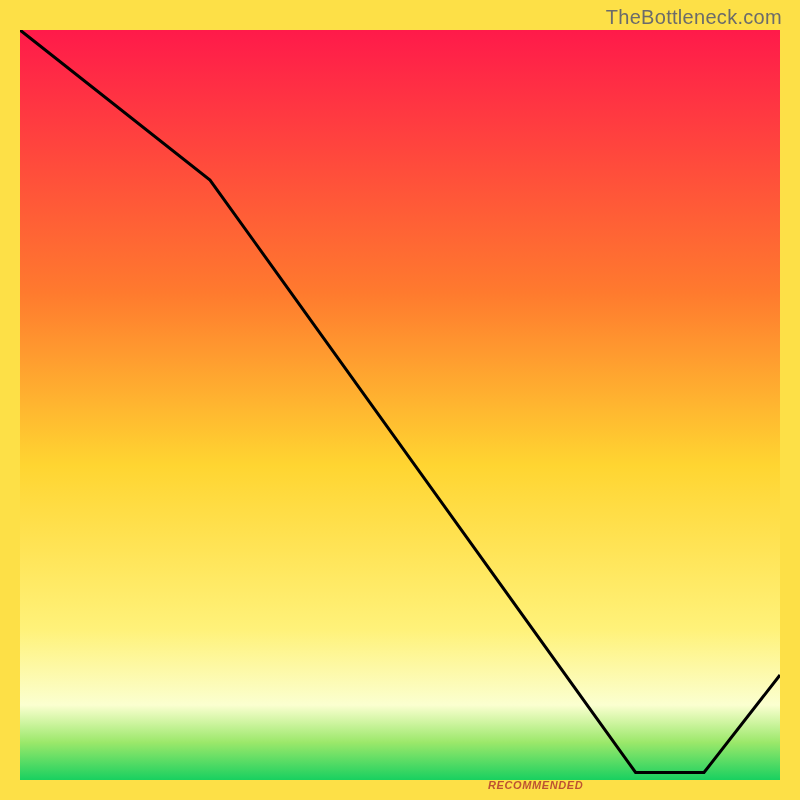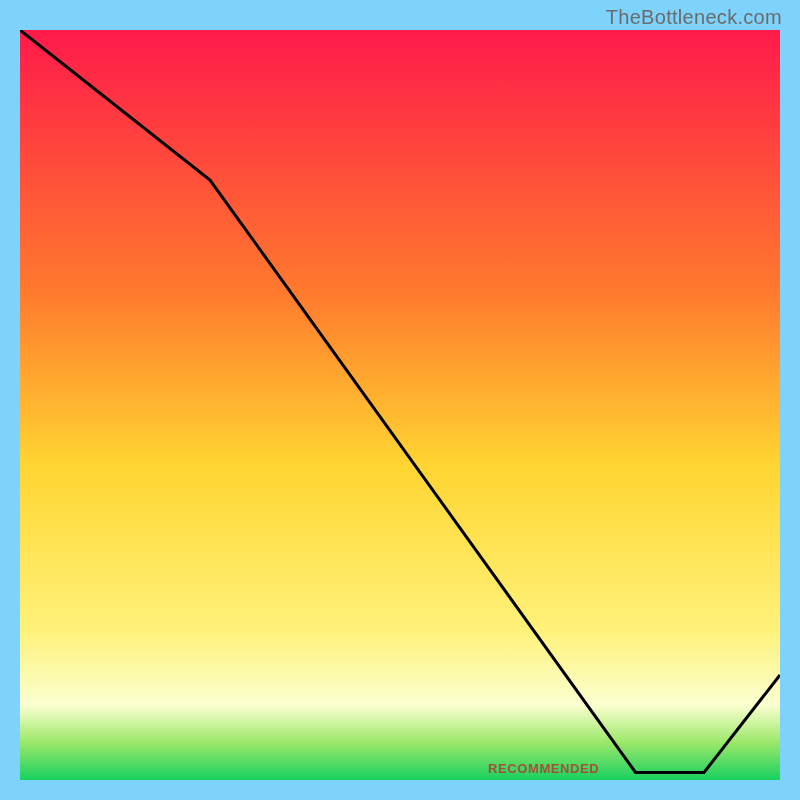--- a/index.html
+++ b/index.html
@@ -1,46 +1,47 @@
 <!DOCTYPE html>
 <html><head>
 <meta charset="utf-8">
 <style>
   * { margin: 0; padding: 0; box-sizing: border-box; }
   html, body { width: 800px; height: 800px; overflow: hidden; background: #000; font-family: Arial, Helvetica, sans-serif; }
-  .frame { position: absolute; inset: 0; background: #7dd3fc; }
+  .frame { position: absolute; inset: 0; background: #fde047; }
   .attribution {
     position: absolute;
     top: 6px;
     right: 18px;
     color: #6b6b6b;
     font-size: 20px;
     font-weight: 500;
     letter-spacing: 0.3px;
   }
   .plot-wrap {
     position: absolute;
     left: 20px;
     top: 30px;
     width: 760px;
     height: 750px;
     background: #000;
   }
   svg.plot { width: 100%; height: 100%; display: block; }
   .footer-label {
     position: absolute;
-    bottom: 24px;
+    bottom: 9px;
     left: 50%;
     transform: translateX(88px);
     color: #b33a2e;
-    font-size: 13px;
+    font-size: 11px;
     font-weight: 700;
     letter-spacing: 0.6px;
     white-space: nowrap;
     opacity: 0.85;
+    font-style: italic;
   }
 </style>
 </head>
 <body>
 
 <div class="frame">
 
   <div class="attribution">TheBottleneck.com</div>
 
   <div class="plot-wrap">

